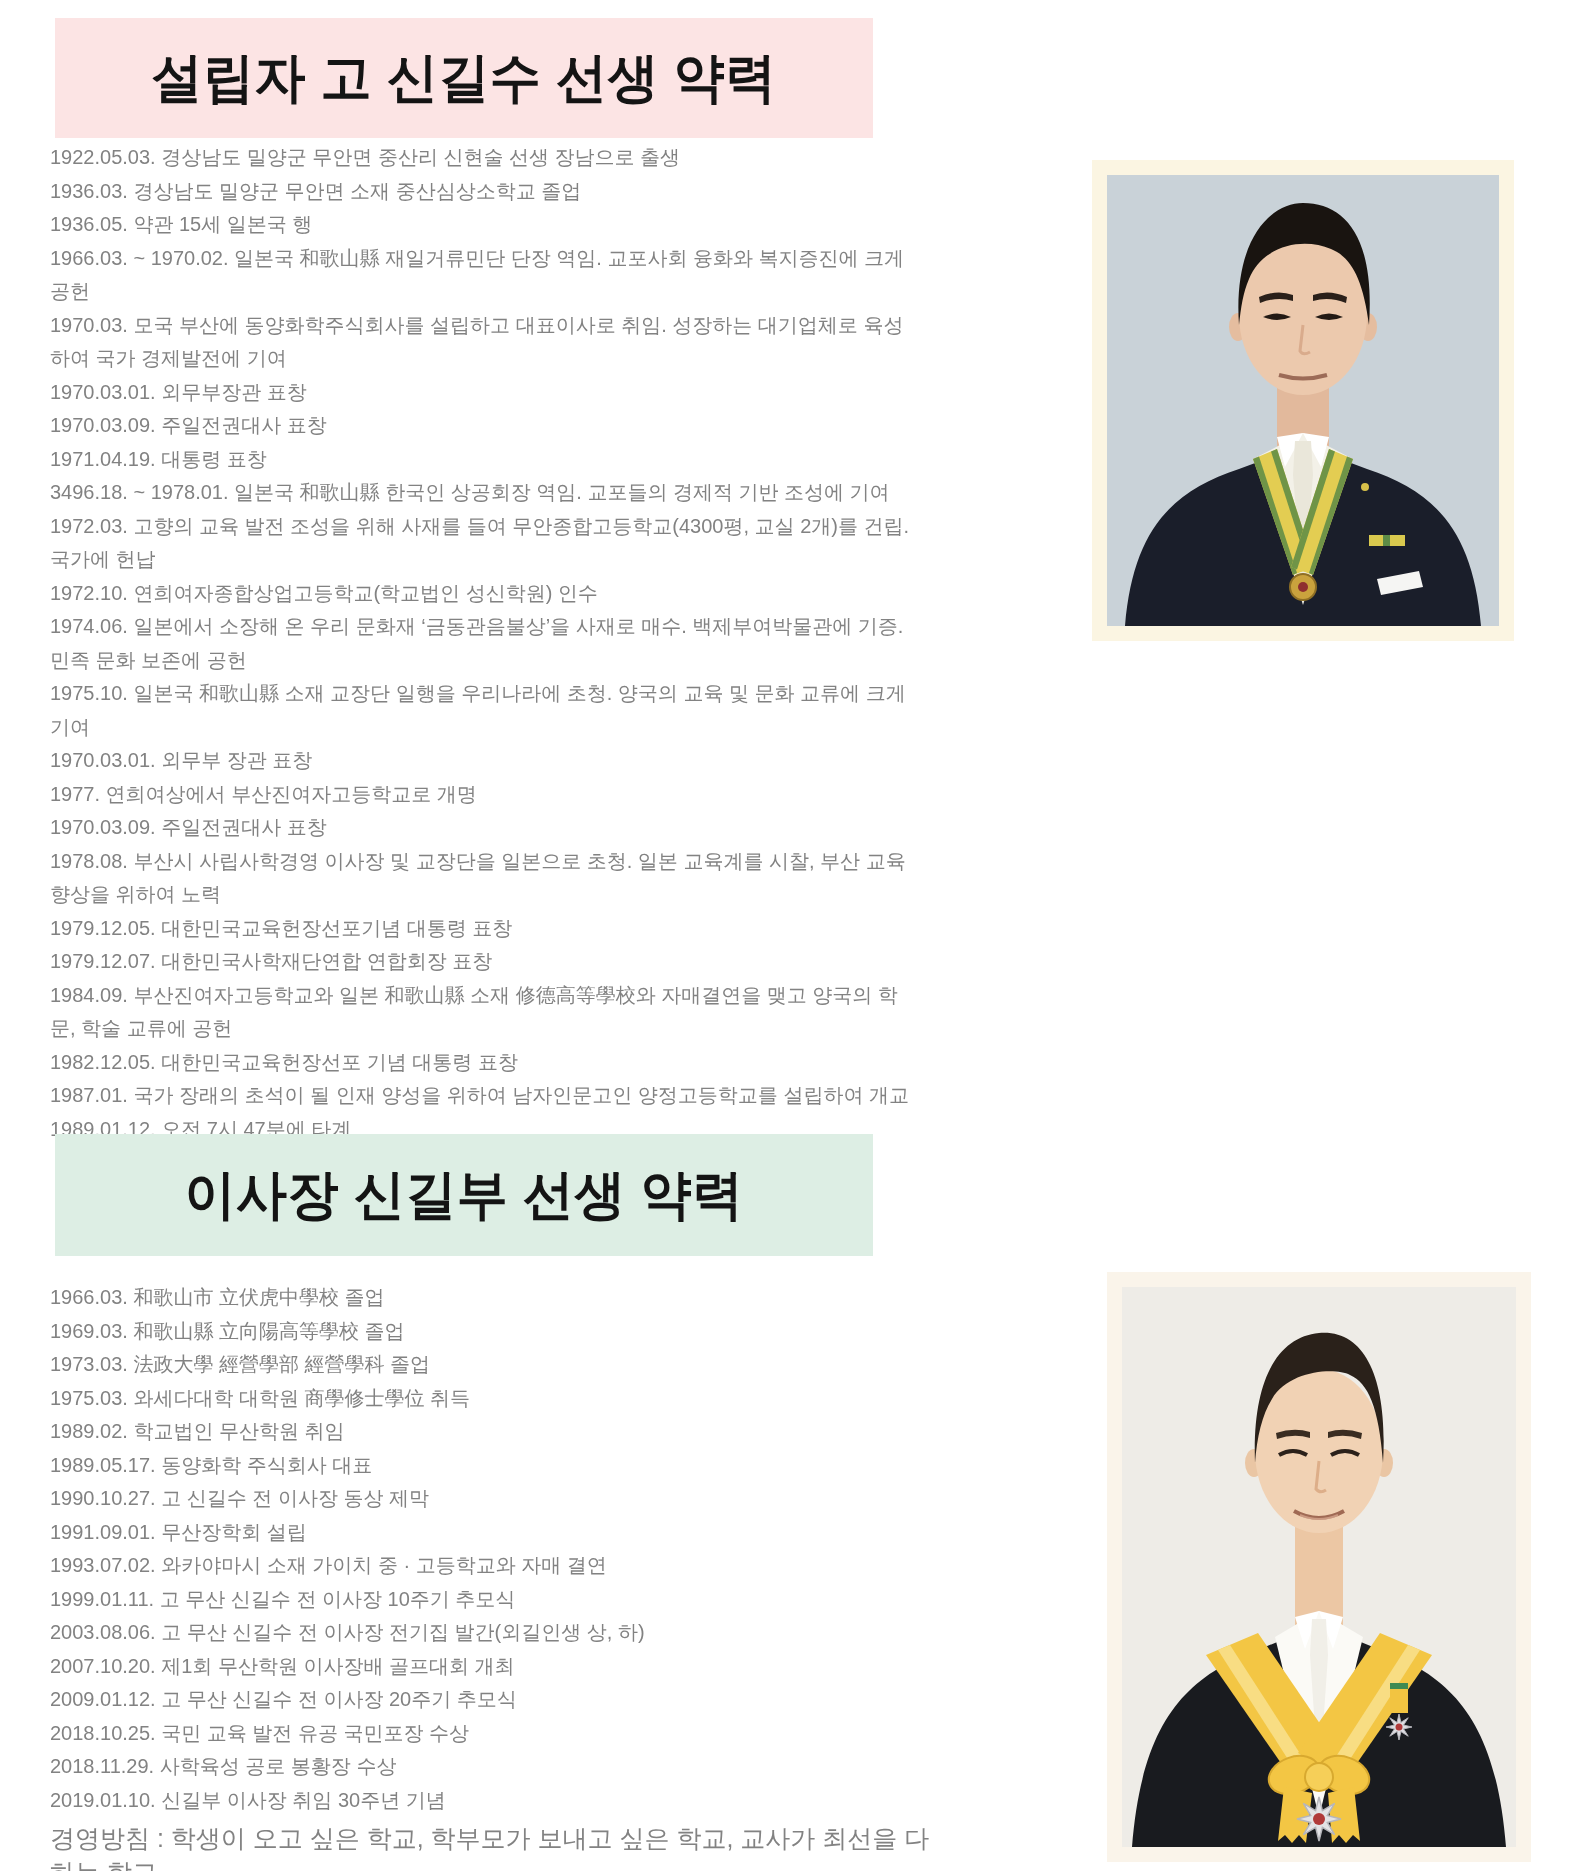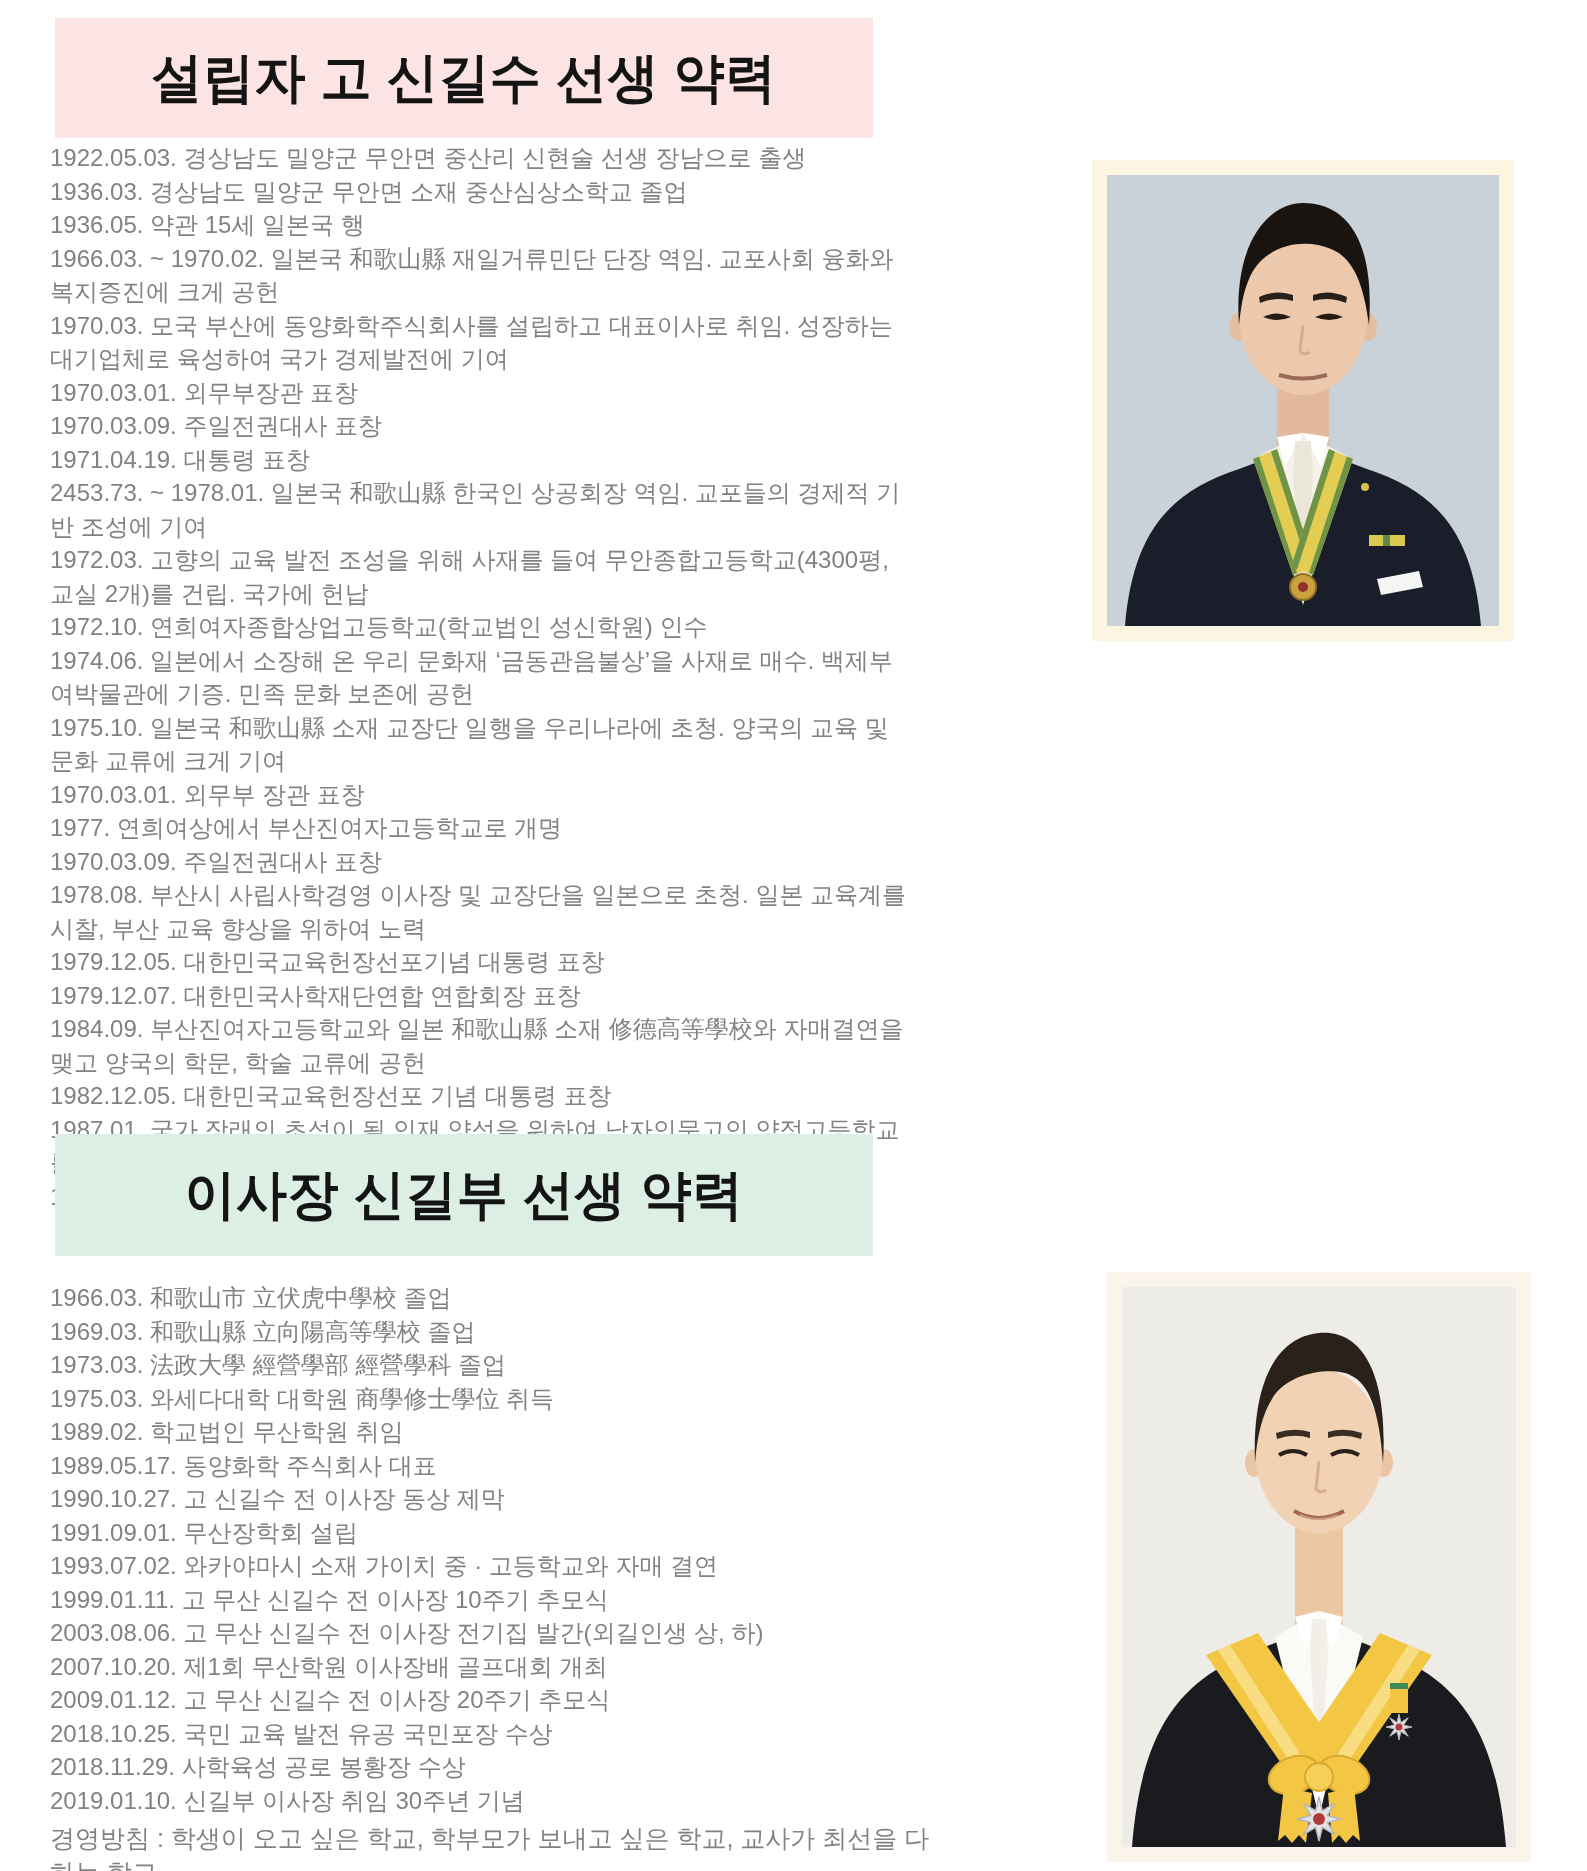--- a/index.html
+++ b/index.html
@@ -5,21 +5,21 @@
   html,body{margin:0;padding:0;background:#ffffff;}
   body{width:1587px;height:1871px;font-family:"Liberation Sans","DejaVu Sans",sans-serif;}
   .page{position:relative;width:1587px;height:1871px;overflow:hidden;background:#ffffff;}
 
   .title-band{position:absolute;left:55px;width:818px;display:flex;align-items:center;justify-content:center;
     font-weight:900;font-size:51px;color:#141414;letter-spacing:0.5px;}
   .title-band .title-text{transform:scaleY(1.05);}
   #founder-title-band{top:18px;height:120px;background:#fce4e4;}
   #chairman-title-band{top:1134px;height:122px;background:#ddeee4;}
 
-  .bio-list{position:absolute;left:50px;width:862px;font-size:24px;line-height:33.5px;color:#828282;}
+  .bio-list{position:absolute;left:50px;width:862px;font-size:20px;line-height:33.5px;color:#828282;}
   .entry{margin:0;padding:0;}
   #founder-list{top:141px;}
   #chairman-list{top:1281px;}
   .policy-line{position:absolute;left:50px;width:900px;top:1822px;font-size:25px;line-height:33.5px;color:#828282;}
 
   .photo-frame{position:absolute;background:#fbf5e2;box-sizing:border-box;padding:15px;}
   #founder-photo-frame{left:1092px;top:160px;width:422px;height:481px;}
   #chairman-photo-frame{left:1107px;top:1272px;width:424px;height:590px;background:#faf4ea;}
   .photo-frame svg{display:block;}
 </style>
@@ -34,21 +34,21 @@
 
   <div class="bio-list" id="founder-list">
     <div class="entry">1922.05.03. 경상남도 밀양군 무안면 중산리 신현술 선생 장남으로 출생</div>
     <div class="entry">1936.03. 경상남도 밀양군 무안면 소재 중산심상소학교 졸업</div>
     <div class="entry">1936.05. 약관 15세 일본국 행</div>
     <div class="entry">1966.03. ~ 1970.02. 일본국 和歌山縣 재일거류민단 단장 역임. 교포사회 융화와 복지증진에 크게 공헌</div>
     <div class="entry">1970.03. 모국 부산에 동양화학주식회사를 설립하고 대표이사로 취임. 성장하는 대기업체로 육성하여 국가 경제발전에 기여</div>
     <div class="entry">1970.03.01. 외무부장관 표창</div>
     <div class="entry">1970.03.09. 주일전권대사 표창</div>
     <div class="entry">1971.04.19. 대통령 표창</div>
-    <div class="entry">2453.73. ~ 1978.01. 일본국 和歌山縣 한국인 상공회장 역임. 교포들의 경제적 기반 조성에 기여</div>
+    <div class="entry">3496.18. ~ 1978.01. 일본국 和歌山縣 한국인 상공회장 역임. 교포들의 경제적 기반 조성에 기여</div>
     <div class="entry">1972.03. 고향의 교육 발전 조성을 위해 사재를 들여 무안종합고등학교(4300평, 교실 2개)를 건립. 국가에 헌납</div>
     <div class="entry">1972.10. 연희여자종합상업고등학교(학교법인 성신학원) 인수</div>
     <div class="entry">1974.06. 일본에서 소장해 온 우리 문화재 ‘금동관음불상’을 사재로 매수. 백제부여박물관에 기증. 민족 문화 보존에 공헌</div>
     <div class="entry">1975.10. 일본국 和歌山縣 소재 교장단 일행을 우리나라에 초청. 양국의 교육 및 문화 교류에 크게 기여</div>
     <div class="entry">1970.03.01. 외무부 장관 표창</div>
     <div class="entry">1977. 연희여상에서 부산진여자고등학교로 개명</div>
     <div class="entry">1970.03.09. 주일전권대사 표창</div>
     <div class="entry">1978.08. 부산시 사립사학경영 이사장 및 교장단을 일본으로 초청. 일본 교육계를 시찰, 부산 교육 향상을 위하여 노력</div>
     <div class="entry">1979.12.05. 대한민국교육헌장선포기념 대통령 표창</div>
     <div class="entry">1979.12.07. 대한민국사학재단연합 연합회장 표창</div>

